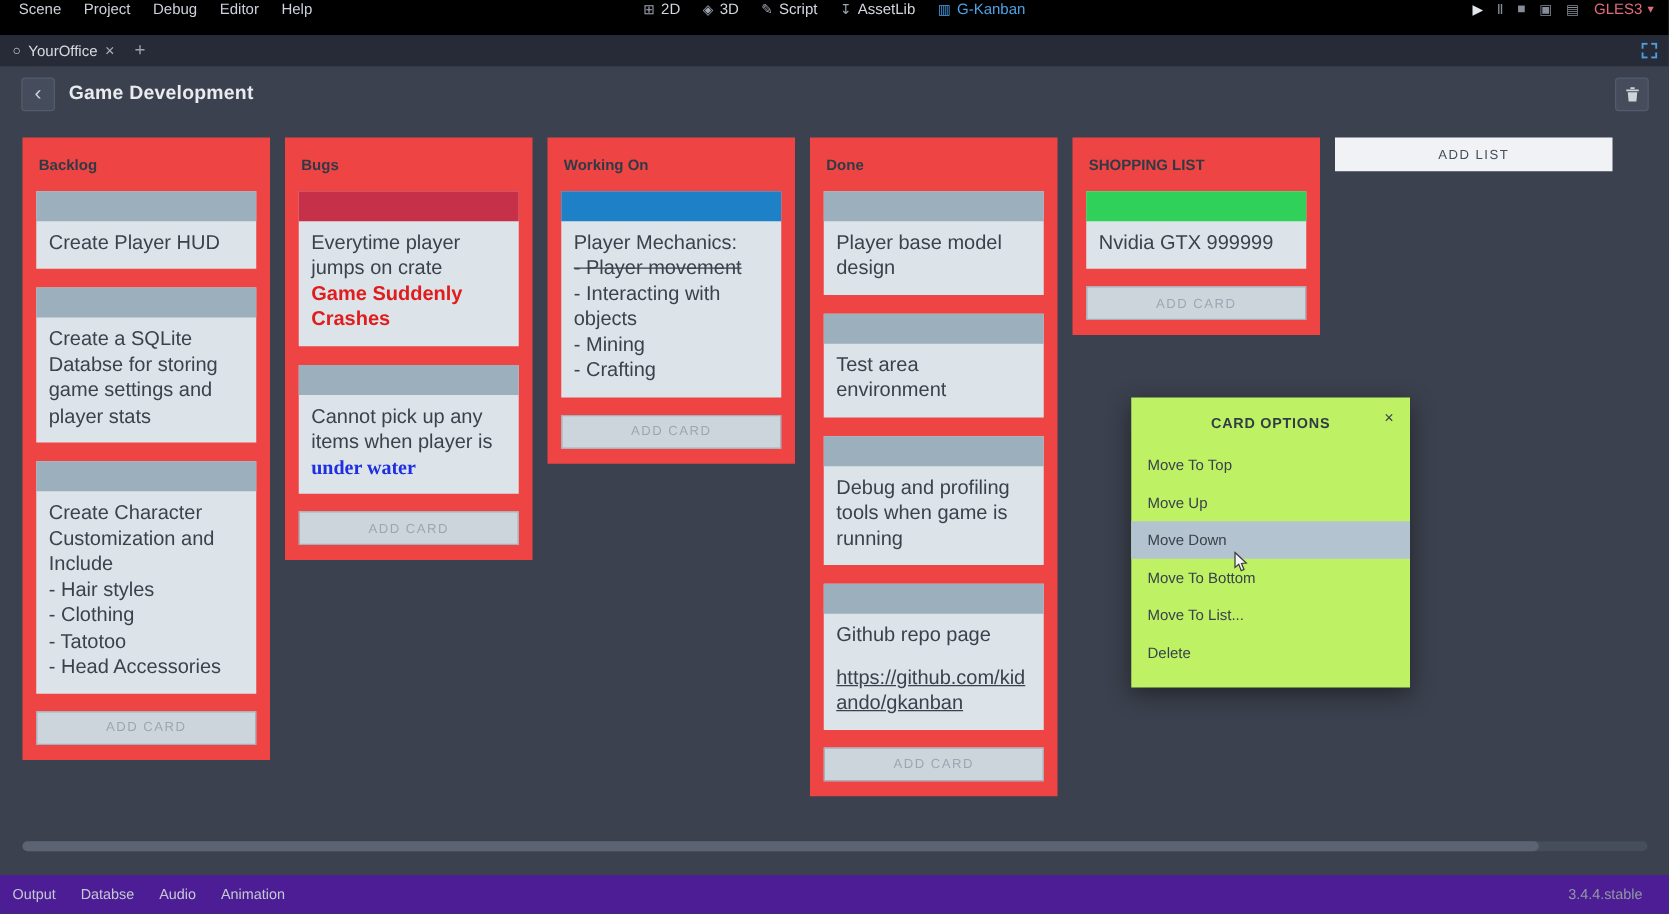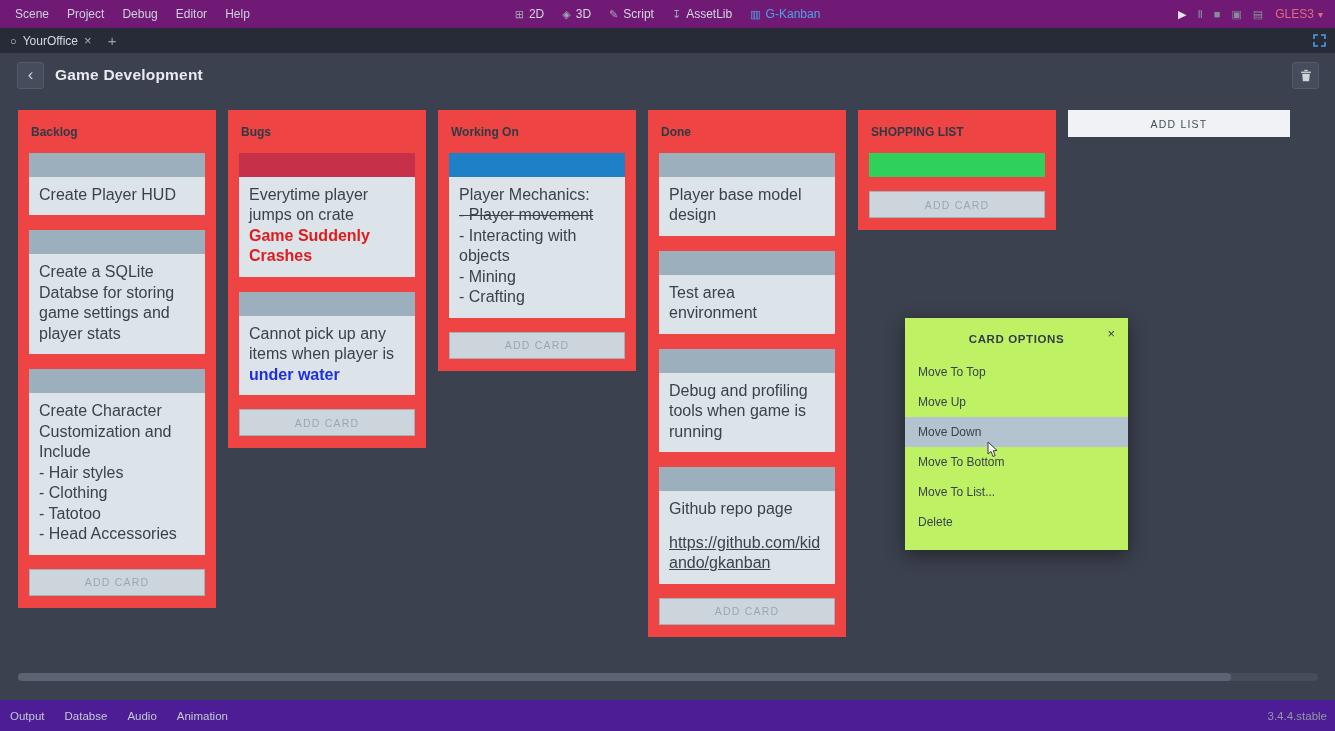--- a/index.html
+++ b/index.html
@@ -1,21 +1,21 @@
 <!DOCTYPE html>
 <html><head>
 <meta charset="utf-8">
 <style>
   *{margin:0;padding:0;box-sizing:border-box}
   html,body{width:1335px;height:731px}
   body{font-family:"Liberation Sans",sans-serif;background:#3b414e;-webkit-font-smoothing:antialiased}
   .root{position:relative;width:1335px;height:731px;overflow:hidden;background:#3b414e}
 
   
-  .menubar{position:absolute;top:0;left:0;right:0;height:28px;background:#701a75;display:flex;align-items:center;color:#ccd1da;font-size:12px;z-index:6}
+  .menubar{position:absolute;top:0;left:0;right:0;height:28px;background:#000000;display:flex;align-items:flex-start;color:#ccd1da;font-size:12px;z-index:6}
   .menus{display:flex;padding-left:6px}
   .menu-item{padding:0 9px;cursor:default}
   .workspaces{position:absolute;left:50%;transform:translateX(-50%);display:flex;gap:18px;align-items:center}
   .ws{display:flex;gap:5px;align-items:center;color:#d3d7df}
   .ws-icon{font-size:11px;color:#9fa6b2}
   .ws.active,.ws.active .ws-icon{color:#4da2e8}
   .right-cluster{margin-left:auto;display:flex;align-items:center;gap:12px;padding-right:12px}
   .pb{font-size:11px;color:#e3e6ec}
   .pb.dim{color:#868d99}
   .renderer{display:flex;align-items:center;gap:4px;color:#df6b7e;font-size:12px}
@@ -55,21 +55,21 @@
   
   .context-menu{position:absolute;left:905px;top:318px;width:223px;background:#bef264;box-shadow:0 5px 18px rgba(0,0,0,.45);z-index:20;padding-bottom:13px}
   .menu-title{padding:15px 0 12px;text-align:center;font-size:11.5px;font-weight:700;letter-spacing:.6px;color:#323c46}
   .menu-close{position:absolute;top:8px;right:13px;color:#39424c;font-size:13px;cursor:pointer}
   .cm-item{height:30px;display:flex;align-items:center;padding-left:13px;font-size:12px;color:#39424c}
   .cm-item.hl{background:#b4c3d0}
 
   
   .bottombar{position:absolute;left:0;right:0;top:700px;height:31px;background:#4c1d95;display:flex;align-items:center;font-size:11.5px;color:#c4c9d1;z-index:6}
   .panel-tab{padding:0 10px}
-  .version{margin-left:auto;padding-right:8px;color:#9298a3}
+  .version{margin-left:auto;padding-right:21px;color:#9298a3}
 
   .cursor{position:absolute;left:984px;top:441px;z-index:30;pointer-events:none}
 </style>
 </head>
 <body>
 
 <div class="root">
 
   <div class="menubar">
     <div class="menus">
@@ -167,21 +167,21 @@
         <div class="col-title">Bugs</div>
         <div class="card">
           <div class="card-bar" style="background: rgb(198, 48, 72);"></div>
           <div class="card-body">
             <span class="seg block">Everytime player jumps on crate</span>
             <span class="seg block" style="font-weight: 700; color: rgb(224, 28, 28);">Game Suddenly Crashes</span>
           </div>
         </div>
         <div class="card">
           <div class="card-bar" style="background: rgb(156, 175, 189);"></div>
-          <div class="card-body"><span class="seg">Cannot pick up any items when player is </span><span class="seg" style="font-weight: 700; color: rgb(31, 46, 224);">under water</span></div>
+          <div class="card-body"><span class="seg">Cannot pick up any items when player is </span><span class="seg" style="font-weight: 700; color: rgb(31, 46, 224); font-family: Liberation Serif, serif;">under water</span></div>
         </div>
         <div class="add-card">ADD CARD</div>
       </div>
       <div class="column">
         <div class="col-title">Working On</div>
         <div class="card">
           <div class="card-bar" style="background: rgb(30, 128, 198);"></div>
           <div class="card-body">
             <span class="seg block">Player Mechanics:</span>
             <span class="seg block" style="text-decoration: line-through;">- Player movement</span>
@@ -212,20 +212,21 @@
             <span class="seg block">Github repo page</span>
             <a class="seg block link">https://github.com/kidando/gkanban</a>
           </div>
         </div>
         <div class="add-card">ADD CARD</div>
       </div>
       <div class="column">
         <div class="col-title">SHOPPING LIST</div>
         <div class="card">
           <div class="card-bar" style="background: rgb(47, 209, 90);"></div>
+          <div class="card-body"><span class="seg">Nvidia GTX 999999</span></div>
         </div>
         <div class="add-card">ADD CARD</div>
       </div>
       <div class="add-list">ADD LIST</div>
     </div>
 
   <div class="hscroll">
     <div class="hthumb"></div>
   </div>
 

